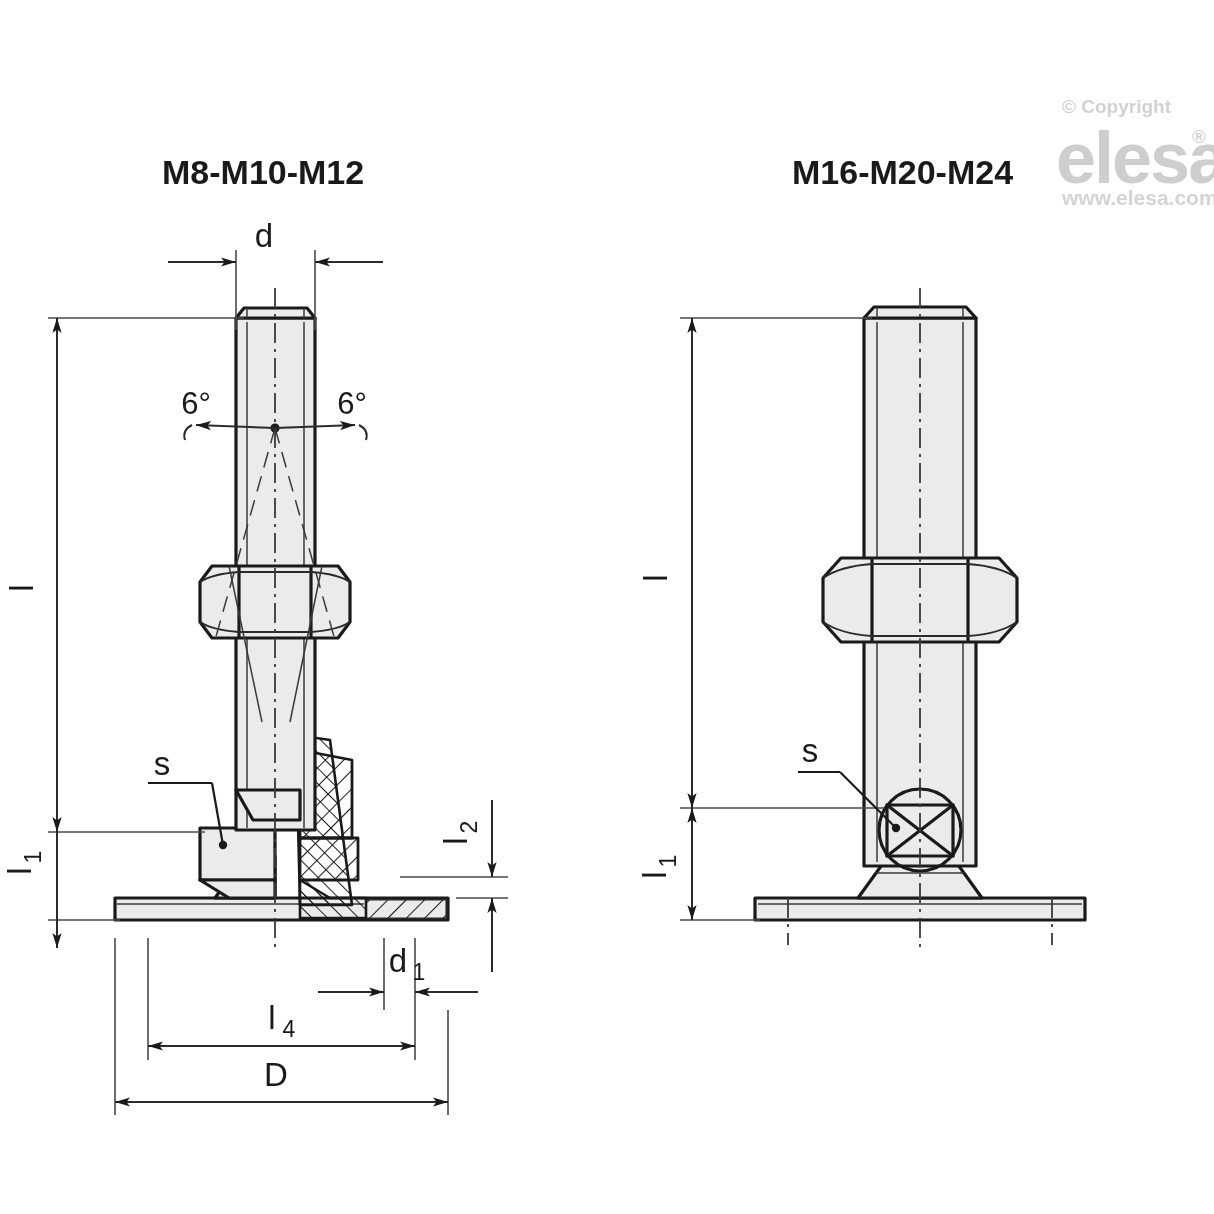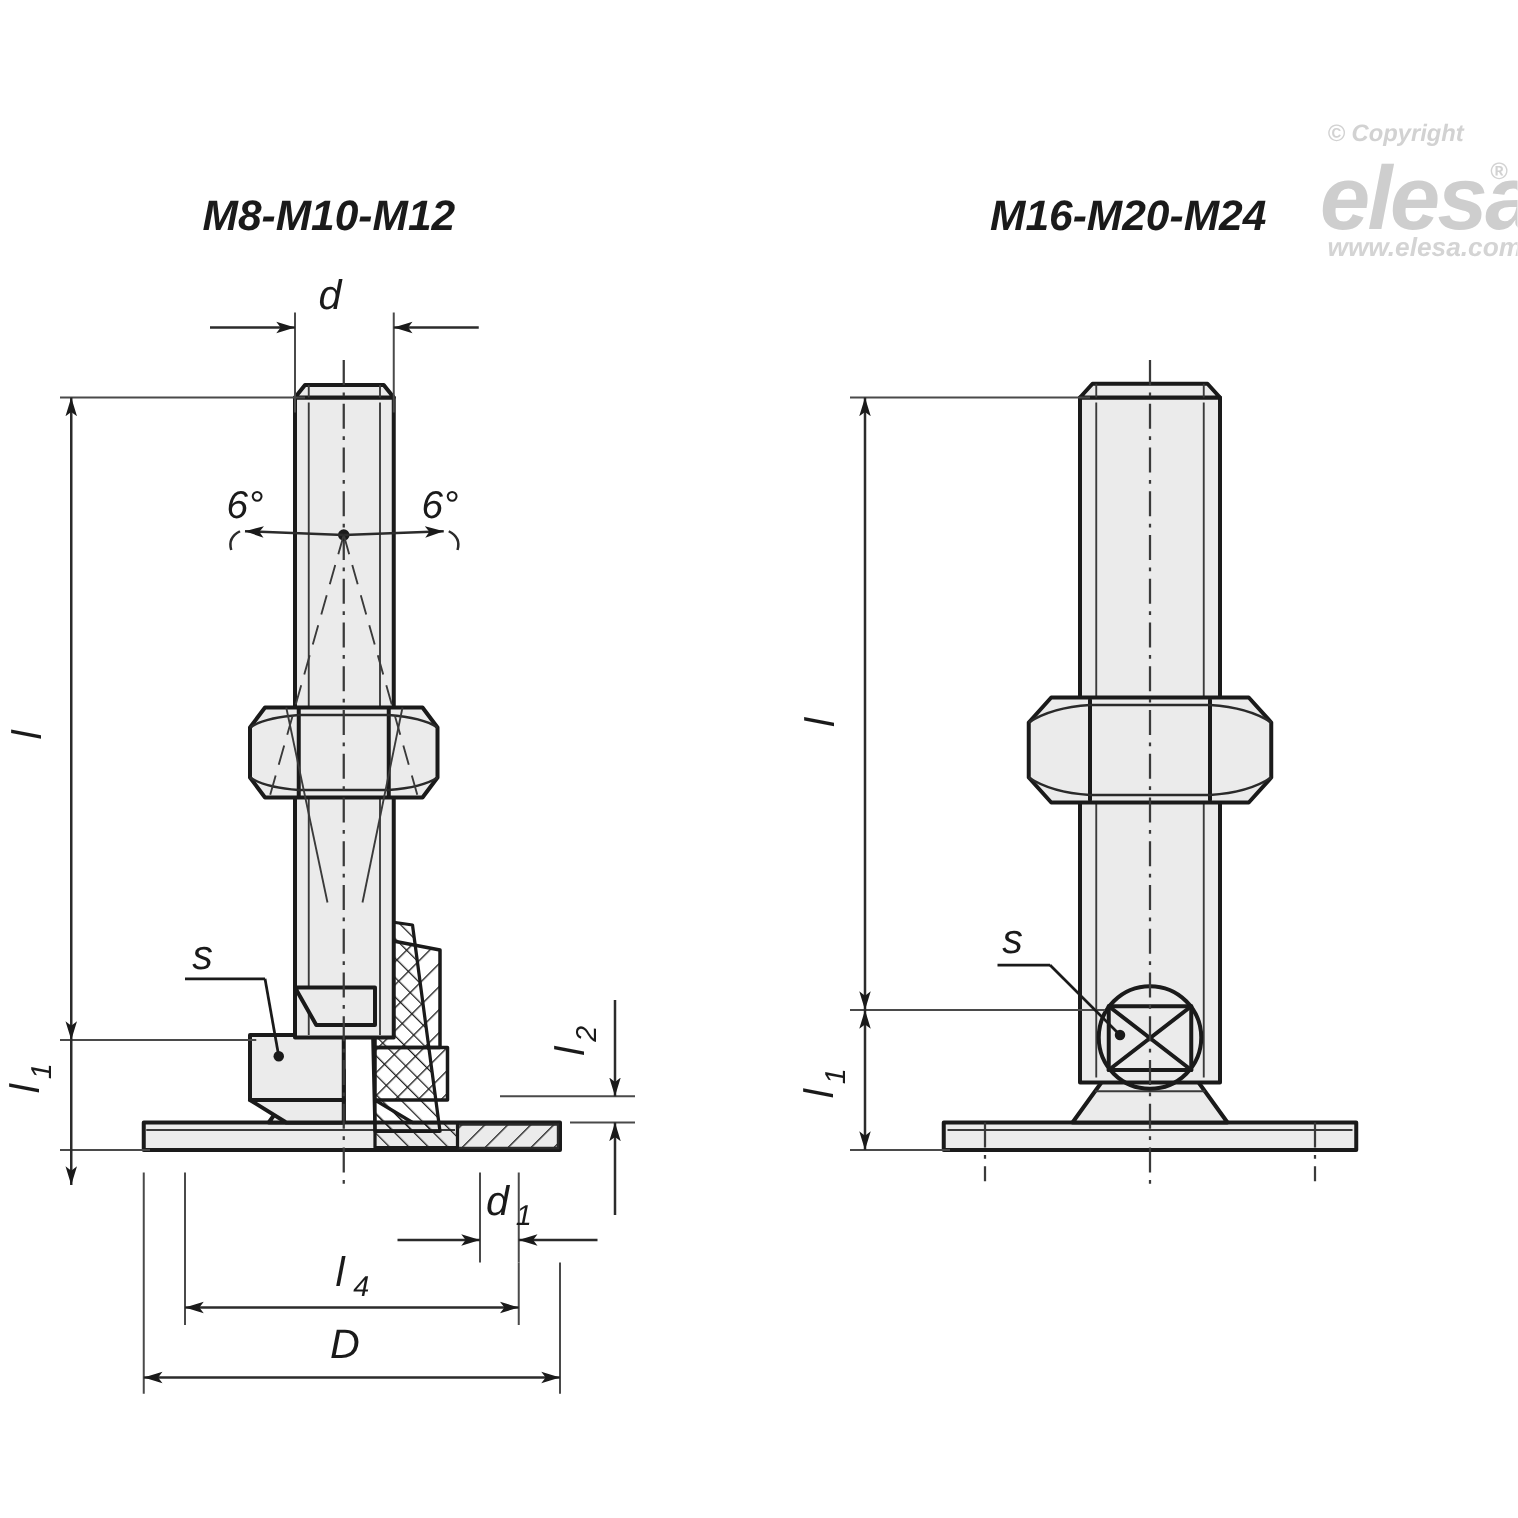--- a/index.html
+++ b/index.html
@@ -14,21 +14,20 @@
     font-family: "Liberation Sans", sans-serif;
     overflow: hidden;
     position: relative;
   }
   #drawing-root {
     position: absolute;
     left: 0;
     top: 0;
     width: 964px;
     height: 1214px;
-    font-style: italic;
   }
   svg.sheet {
     display: block;
     width: 1214px;
     height: 1214px;
     background: #ffffff;
   }
   .ttl {
     font-family: "Liberation Sans", sans-serif;
     font-weight: bold;

